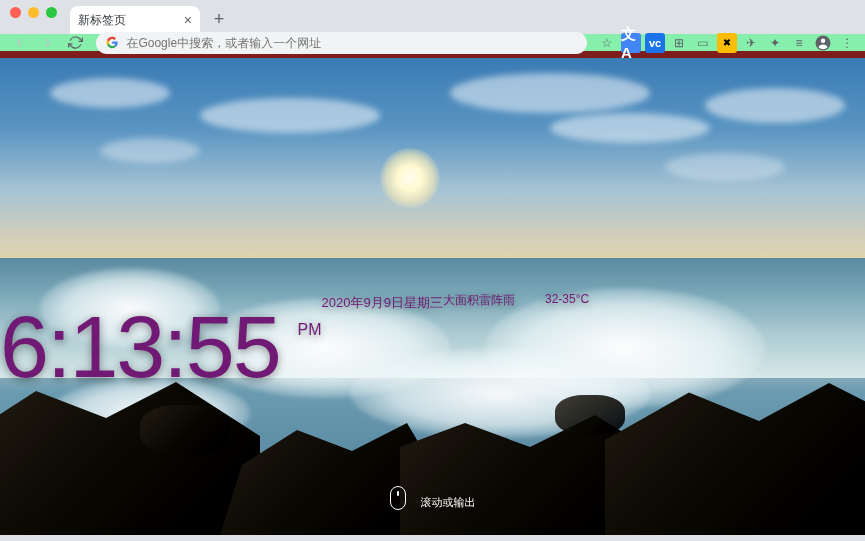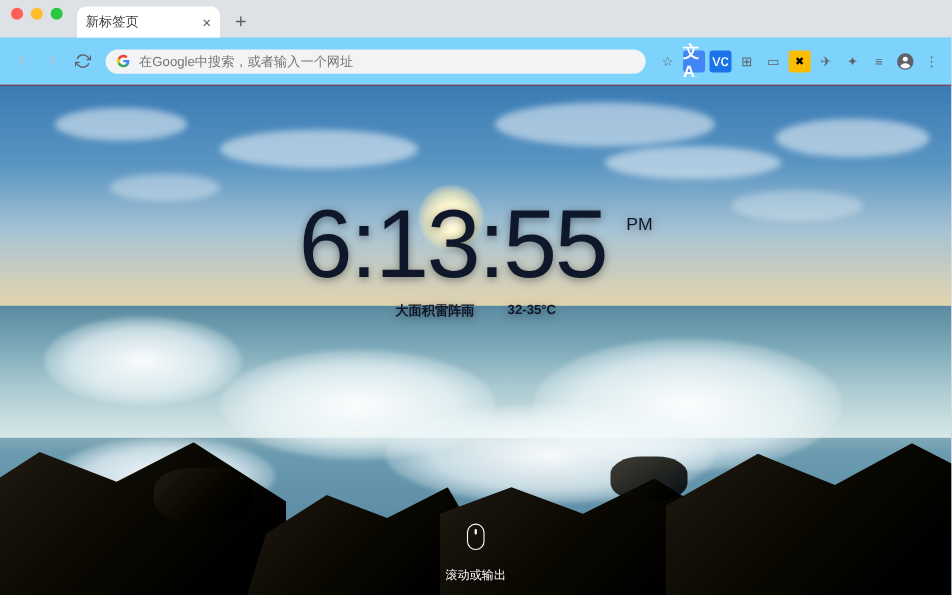--- a/index.html
+++ b/index.html
@@ -4,47 +4,47 @@
 <style>
 *{margin:0;padding:0;box-sizing:border-box;font-family:-apple-system,BlinkMacSystemFont,"Segoe UI",Arial,sans-serif}
 body{width:865px;height:541px;overflow:hidden;background:#dee1e5}
 .win-buttons{position:absolute;top:7px;left:10px;display:flex;gap:7px;z-index:10}
 .wb{width:11px;height:11px;border-radius:50%}
 .wb-close{background:#ff5f57}.wb-min{background:#ffbd2e}.wb-max{background:#28c840}
 .tabbar{height:34px;background:#dee1e5;display:flex;align-items:flex-end;padding-left:70px}
 .tab{background:#fff;height:28px;min-width:130px;display:flex;align-items:center;padding:0 8px;border-radius:8px 8px 0 0;font-size:12px;color:#3c4043;gap:8px}
 .tab-close{color:#5f6368;font-size:14px;cursor:pointer;margin-left:auto}
 .newtab{width:26px;height:26px;display:flex;align-items:center;justify-content:center;color:#5f6368;font-size:18px;cursor:pointer;margin-left:6px;margin-bottom:2px}
-.toolbar{height:44px;background:#7dd3fc;display:flex;align-items:center;padding:0 8px;gap:6px;border-bottom:1px solid #7f1d1d}
+.toolbar{height:24px;background:#86efac;display:flex;align-items:center;padding:0 8px;gap:6px;border-bottom:7px solid #7f1d1d}
 .nav-btn{width:22px;height:22px;display:flex;align-items:center;justify-content:center;color:#5f6368;cursor:pointer}
 .nav-btn svg{width:15px;height:15px}
 .nav-btn.disabled{color:#bdc1c6}
 .omnibox{flex:1;height:22px;background:#f1f3f4;border-radius:12px;display:flex;align-items:center;padding:0 10px;gap:8px;margin:0 4px}
 .g-icon{width:13px;height:13px}
 .omnibox input{border:none;background:transparent;outline:none;font-size:12px;color:#80868b;width:100%}
 .ext-icons{display:flex;align-items:center;gap:4px}
 .ext{width:20px;height:20px;display:flex;align-items:center;justify-content:center;font-size:12px;cursor:pointer}
 .content{position:relative;height:477px;overflow:hidden}
 .sky{position:absolute;inset:0;background:linear-gradient(180deg,#3a7bb5 0%,#5a95c2 15%,#a8c4d4 28%,#d4cfb8 38%,#e8d8a8 45%,#f0e0b0 50%,#c8d0c8 58%,#6b9bb0 70%,#4a7a95 100%)}
 .sun{position:absolute;top:90px;left:380px;width:60px;height:60px;background:radial-gradient(circle,#fffef0 0%,#fff8d0 30%,rgba(255,240,180,0.6) 55%,transparent 75%);border-radius:50%}
 .cloud{position:absolute;background:rgba(255,255,255,0.5);border-radius:50%;filter:blur(3px)}
 .sea{position:absolute;top:200px;left:0;right:0;height:120px;background:linear-gradient(180deg,#5a8aa0 0%,#7aa8b8 30%,#a8c8d0 60%,#d8e8e8 100%)}
 .foam{position:absolute;background:radial-gradient(ellipse,rgba(255,255,255,0.95) 0%,rgba(240,248,250,0.7) 50%,transparent 80%);border-radius:50%;filter:blur(2px)}
 .rocks{position:absolute;bottom:0;left:0;right:0;height:220px}
 .rock{position:absolute;background:linear-gradient(135deg,#4a4238 0%,#2a2820 50%,#1a1812 100%);filter:brightness(0.7) contrast(1.2)}
-.hero{position:absolute;inset:0;display:flex;flex-direction:column;align-items:center;color:#0f172a;text-shadow:0 2px 8px rgba(0,0,0,0.4)}
+.hero{position:absolute;inset:0;display:flex;align-items:center;color:#701a75;text-shadow:0 2px 8px rgba(0,0,0,0.4)}
 .clock{margin-top:100px;display:flex;align-items:flex-start}
 .time{font-size:88px;font-weight:300;letter-spacing:-2px;line-height:1}
 .ampm{font-size:16px;font-weight:400;margin-top:18px;margin-left:18px}
 .date{margin-top:12px;font-size:13px;font-weight:300}
 .weather{margin-top:28px;display:flex;align-items:center;gap:20px}
 .w-icon{width:40px;height:40px}
 .w-temp{font-size:34px;font-weight:300}
-.w-sub{margin-top:8px;font-size:12px;font-weight:700;display:flex;gap:30px}
-.scroll-hint{position:absolute;bottom:25px;left:50%;transform:translateX(-50%);display:flex;flex-direction:column;align-items:center;gap:15px;color:#fff;text-shadow:0 1px 4px rgba(0,0,0,0.5)}
+.w-sub{margin-top:8px;font-size:12px;font-weight:400;display:flex;gap:30px}
+.scroll-hint{position:absolute;bottom:25px;left:50%;transform:translateX(-50%);display:flex;align-items:flex-end;gap:15px;color:#fff;text-shadow:0 1px 4px rgba(0,0,0,0.5)}
 .mouse{width:16px;height:24px;border:1.5px solid #fff;border-radius:9px;position:relative}
 .mouse::after{content:'';position:absolute;top:4px;left:50%;transform:translateX(-50%);width:2px;height:5px;background:#fff;border-radius:1px}
 .scroll-text{font-size:11px}
 </style>
 </head>
 <body>
 
 <div class="win-buttons">
   <div class="wb wb-close"></div>
   <div class="wb wb-min"></div>
@@ -81,21 +81,21 @@
         <path fill="#4285F4" d="M22.56 12.25c0-.78-.07-1.53-.2-2.25H12v4.26h5.92c-.26 1.37-1.04 2.53-2.21 3.31v2.77h3.57c2.08-1.92 3.28-4.74 3.28-8.09z"></path>
         <path fill="#34A853" d="M12 23c2.97 0 5.46-.98 7.28-2.66l-3.57-2.77c-.98.66-2.23 1.06-3.71 1.06-2.86 0-5.29-1.93-6.16-4.53H2.18v2.84C3.99 20.53 7.7 23 12 23z"></path>
         <path fill="#FBBC05" d="M5.84 14.09c-.22-.66-.35-1.36-.35-2.09s.13-1.43.35-2.09V7.07H2.18C1.43 8.55 1 10.22 1 12s.43 3.45 1.18 4.93l3.66-2.84z"></path>
         <path fill="#EA4335" d="M12 5.38c1.62 0 3.06.56 4.21 1.64l3.15-3.15C17.45 2.09 14.97 1 12 1 7.7 1 3.99 3.47 2.18 7.07l3.66 2.84c.87-2.6 3.3-4.53 6.16-4.53z"></path>
       </svg>
     <input type="text" placeholder="在Google中搜索，或者输入一个网址" style="">
   </div>
   <div class="ext-icons">
     <div class="ext" style="color:#5f6368">☆</div>
     <div class="ext" style="background:#4285f4;color:#fff;border-radius:3px;font-size:15px;font-weight:bold">文A</div>
-    <div class="ext" style="background:#1a73e8;color:#fff;border-radius:3px;font-size:15px;font-weight:normal">vc</div>
+    <div class="ext" style="background:#1a73e8;color:#fff;border-radius:3px;font-size:11px;font-weight:bold">vc</div>
     <div class="ext" style="color:#5f6368">⊞</div>
     <div class="ext" style="color:#5f6368">▭</div>
     <div class="ext" style="background:#fbbc04;border-radius:3px;font-size:10px">✖</div>
     <div class="ext" style="color:#5f6368">✈</div>
     <div class="ext" style="color:#5f6368">✦</div>
     <div class="ext" style="color:#5f6368">≡</div>
     <div class="ext">
         <svg width="18" height="18" viewBox="0 0 24 24" fill="#5f6368">
           <circle cx="12" cy="12" r="10"></circle>
           <circle cx="12" cy="9" r="3" fill="#fff"></circle>
@@ -129,20 +129,21 @@
     <div class="rock" style="bottom:0;right:-20px;width:280px;height:190px;clip-path:polygon(0 50%,30% 25%,55% 40%,80% 20%,100% 35%,100% 100%,0 100%)"></div>
     <div class="rock" style="bottom:80px;left:140px;width:90px;height:50px;border-radius:40%;opacity:0.9"></div>
     <div class="rock" style="bottom:100px;right:240px;width:70px;height:40px;border-radius:40%;opacity:0.85"></div>
   </div>
 
   <div class="hero">
     <div class="clock">
       <div class="time">6:13:55</div>
       <div class="ampm">PM</div>
     </div>
+    <div class="date">2020年9月9日星期三</div>
     <div class="w-sub">
       <span>大面积雷阵雨</span>
       <span>32-35°C</span>
     </div>
   </div>
 
   <div class="scroll-hint">
     <div class="mouse"></div>
     <div class="scroll-text">滚动或输出</div>
   </div>

